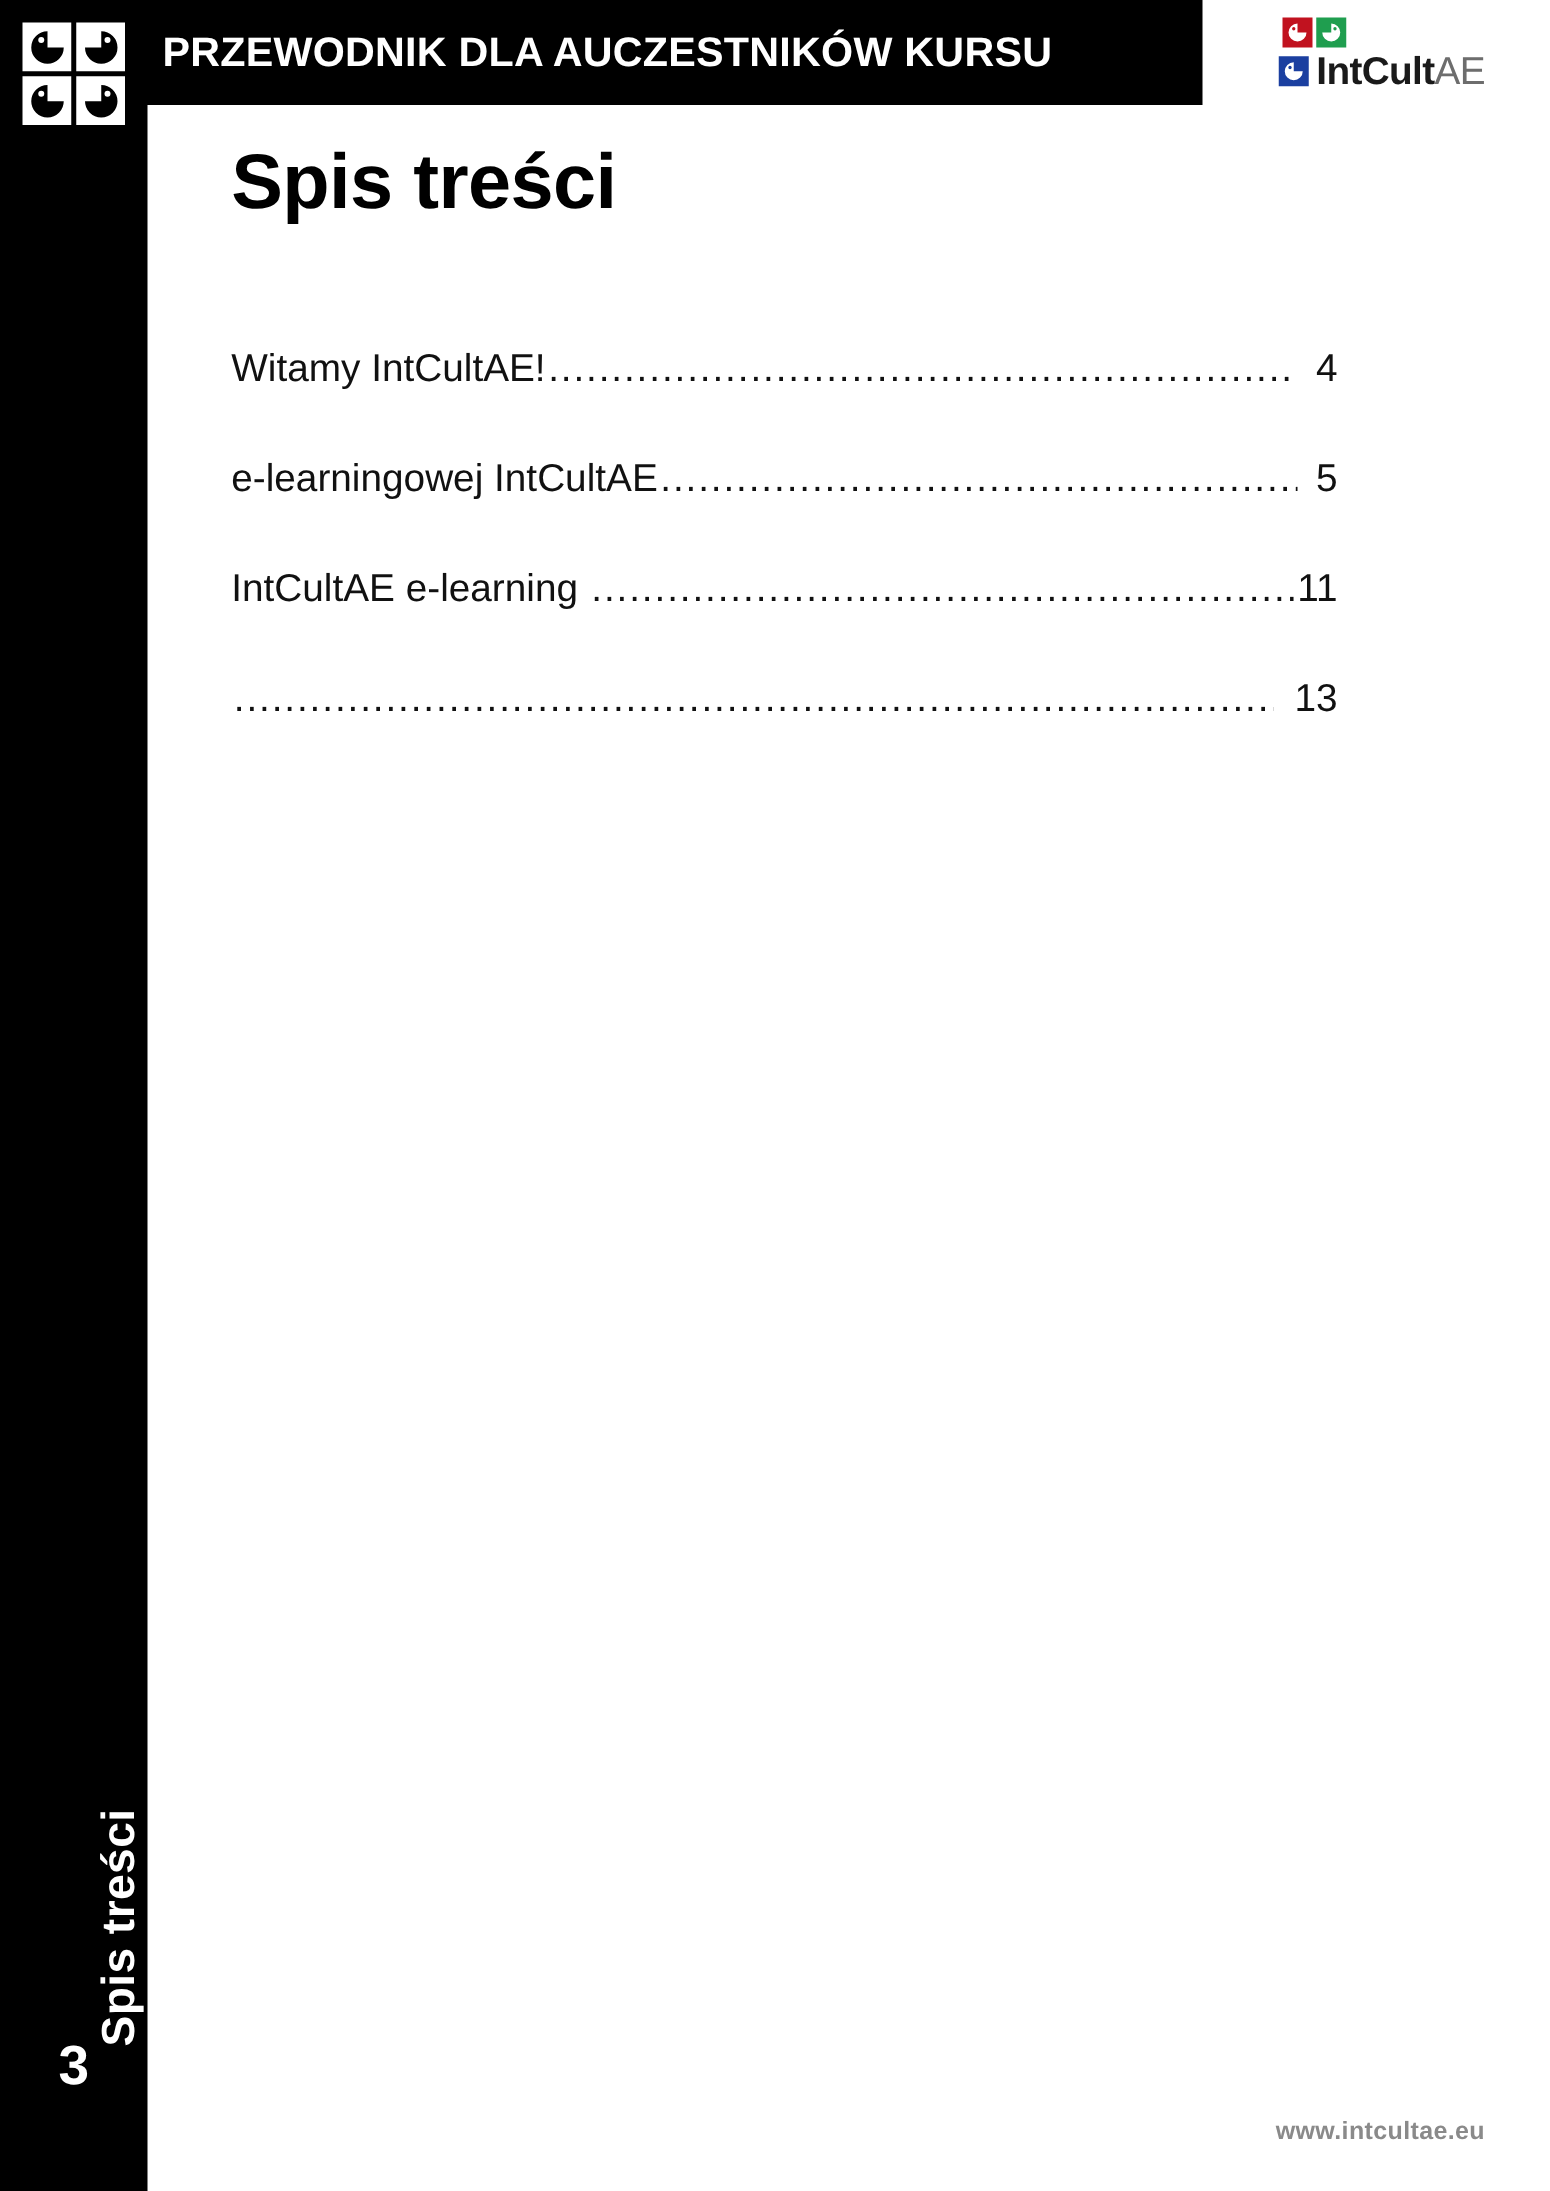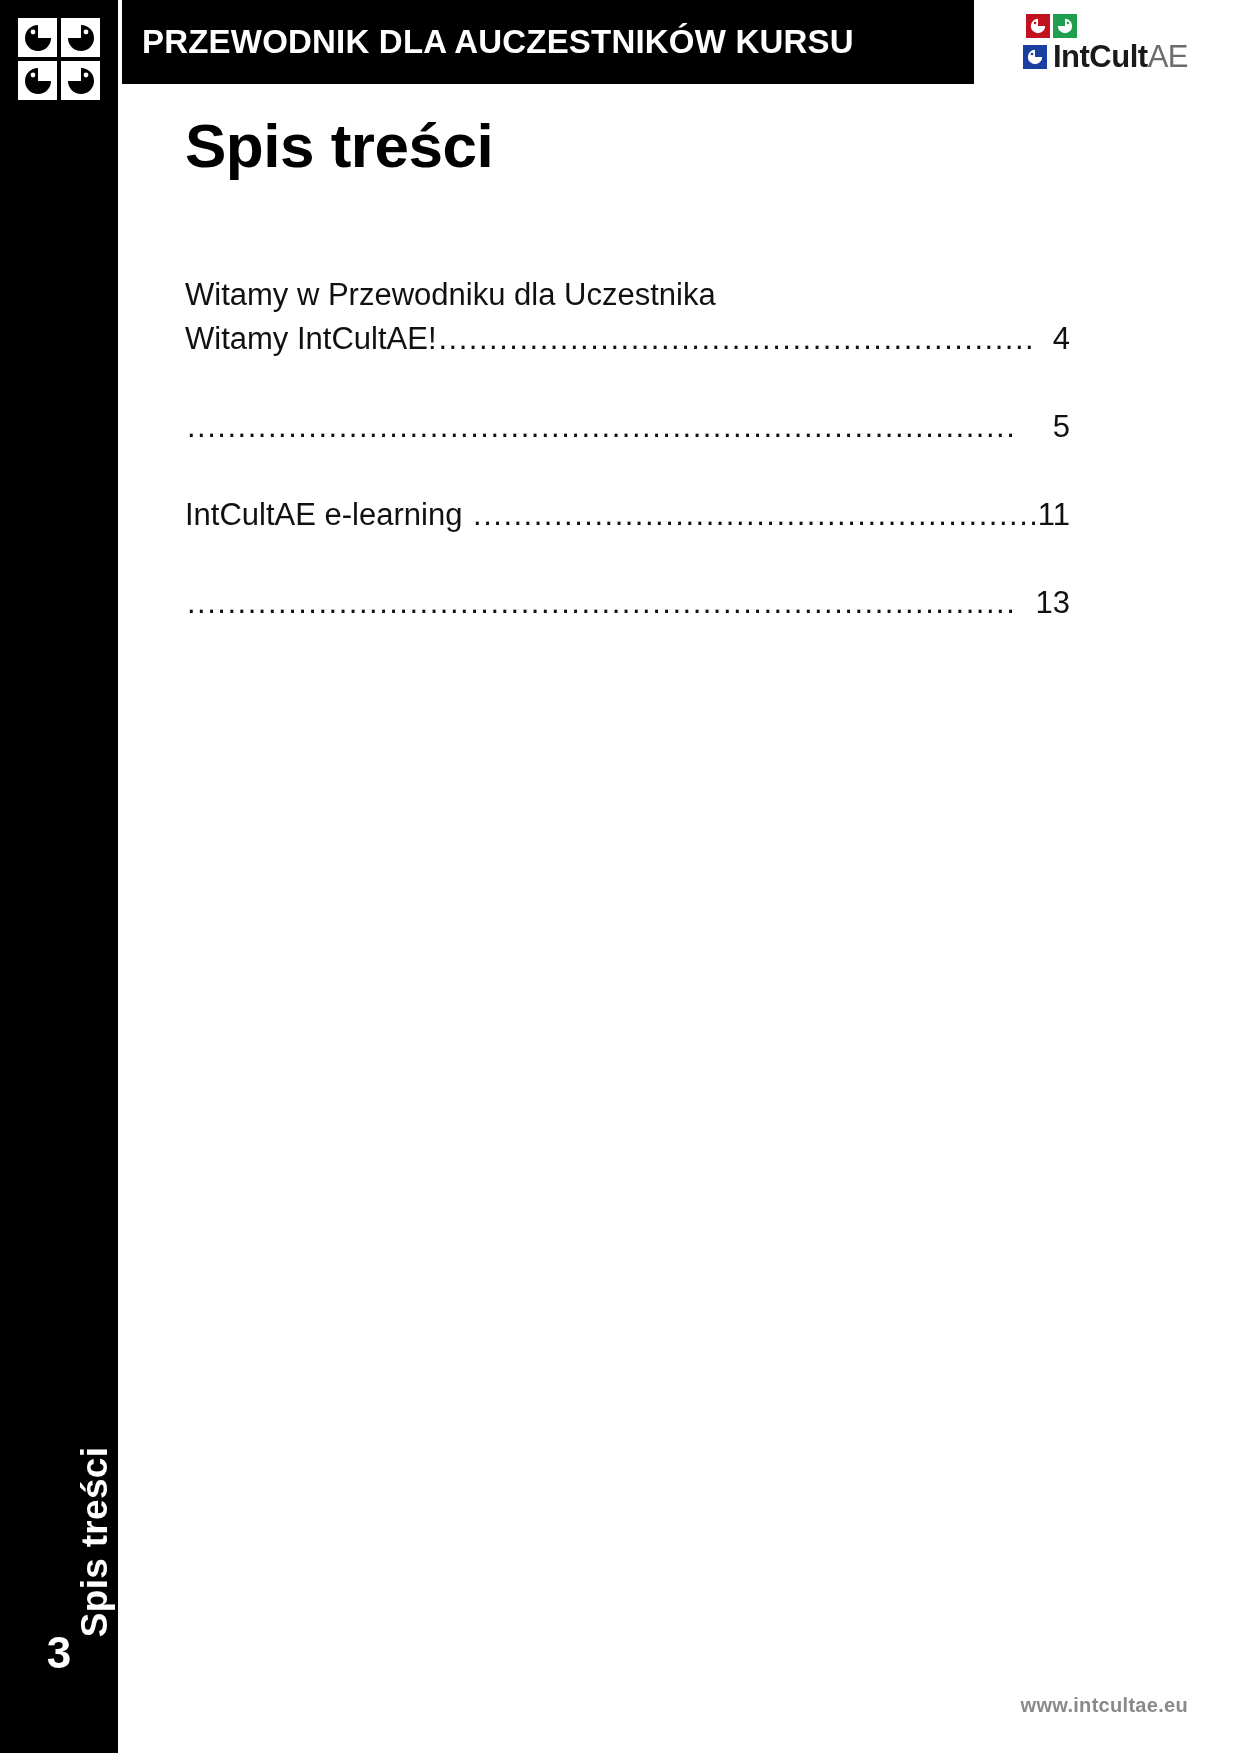--- a/index.html
+++ b/index.html
@@ -72,21 +72,21 @@
     width: 118px;
     text-align: center;
     color: #ffffff;
     font-size: 44px;
     font-weight: bold;
   }
 
   
   .header-bar {
     position: absolute;
-    left: 122px;
+    left: 110px;
     top: 0;
     width: 852px;
     height: 84px;
     background: #000000;
     display: flex;
     align-items: center;
   }
   .header-title {
     color: #ffffff;
     font-size: 33px;
@@ -262,30 +262,30 @@
   </div>
 </div>
 
 <div class="content">
 
   <h1 class="page-title">Spis treści</h1>
 
   <div class="toc">
 
     <div class="toc-entry">
-      <div class="toc-firstline">Witamy w Przewodniku dla Uczestnika</div>
       <div class="toc-line">
         <span class="toc-text">Witamy IntCultAE!</span>
         <span class="toc-dots">..................................................................................................</span>
         <span class="toc-page">4</span>
       </div>
     </div>
 
     <div class="toc-entry">
       <div class="toc-line">
+        <span class="toc-text">e-learningowej IntCultAE</span>
         <span class="toc-dots">..................................................................................................</span>
         <span class="toc-page">5</span>
       </div>
     </div>
 
     <div class="toc-entry">
       <div class="toc-line">
         <span class="toc-text">IntCultAE e-learning </span>
         <span class="toc-dots">..................................................................................................</span>
         <span class="toc-page">11</span>

